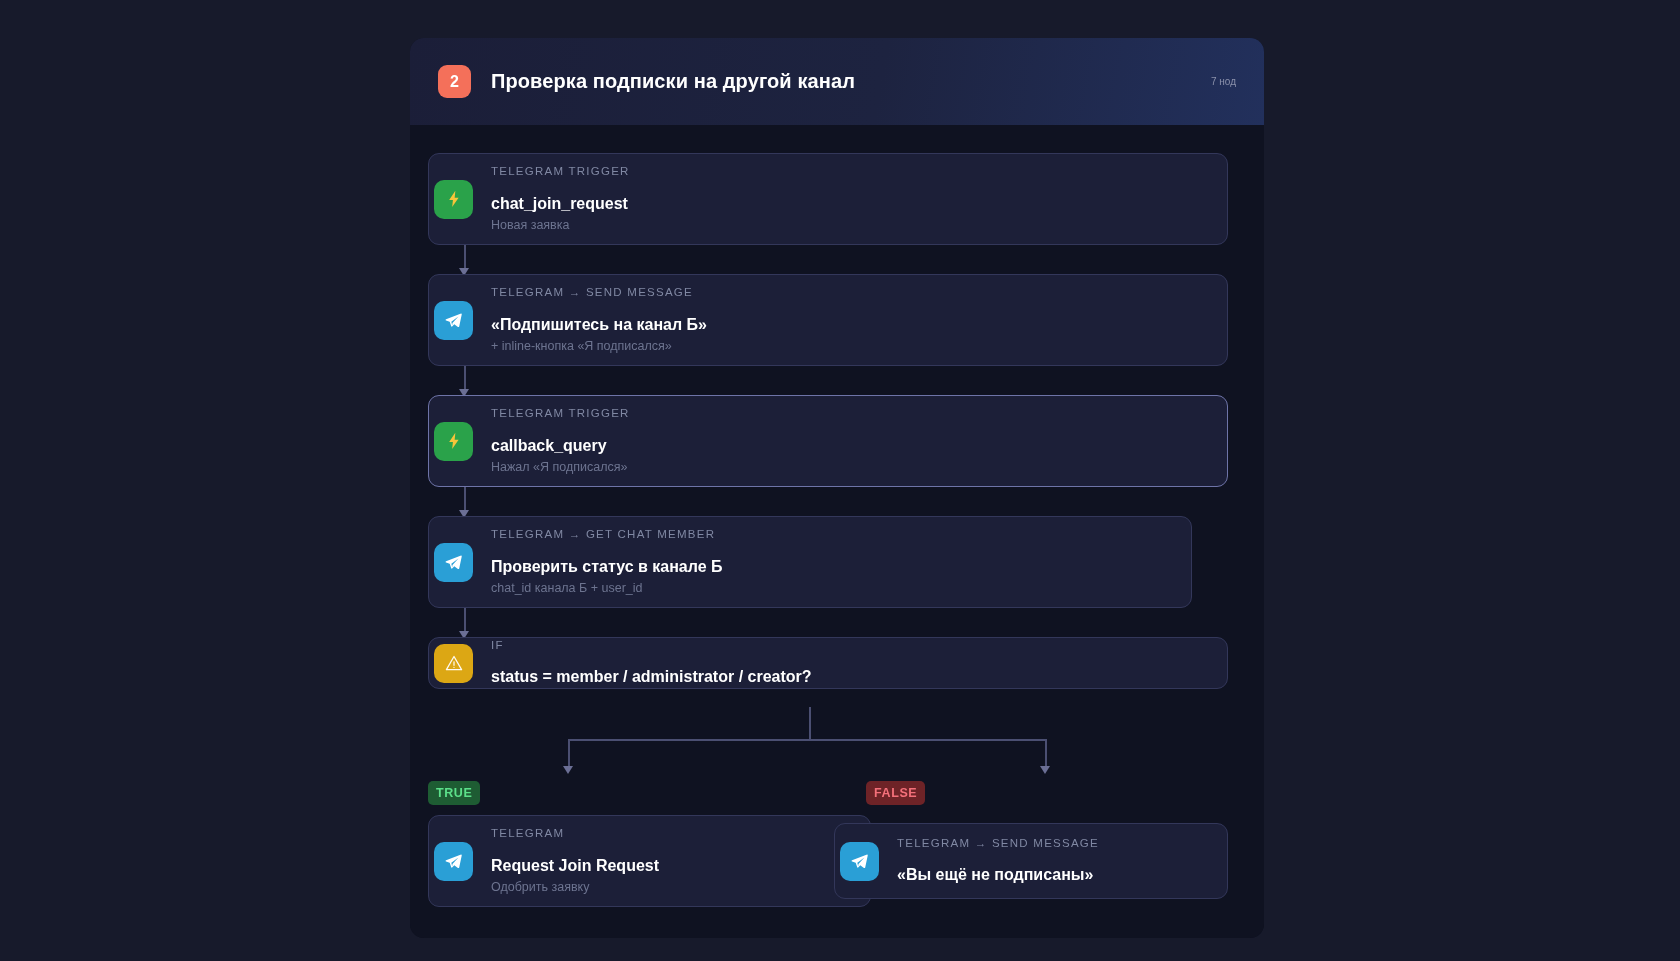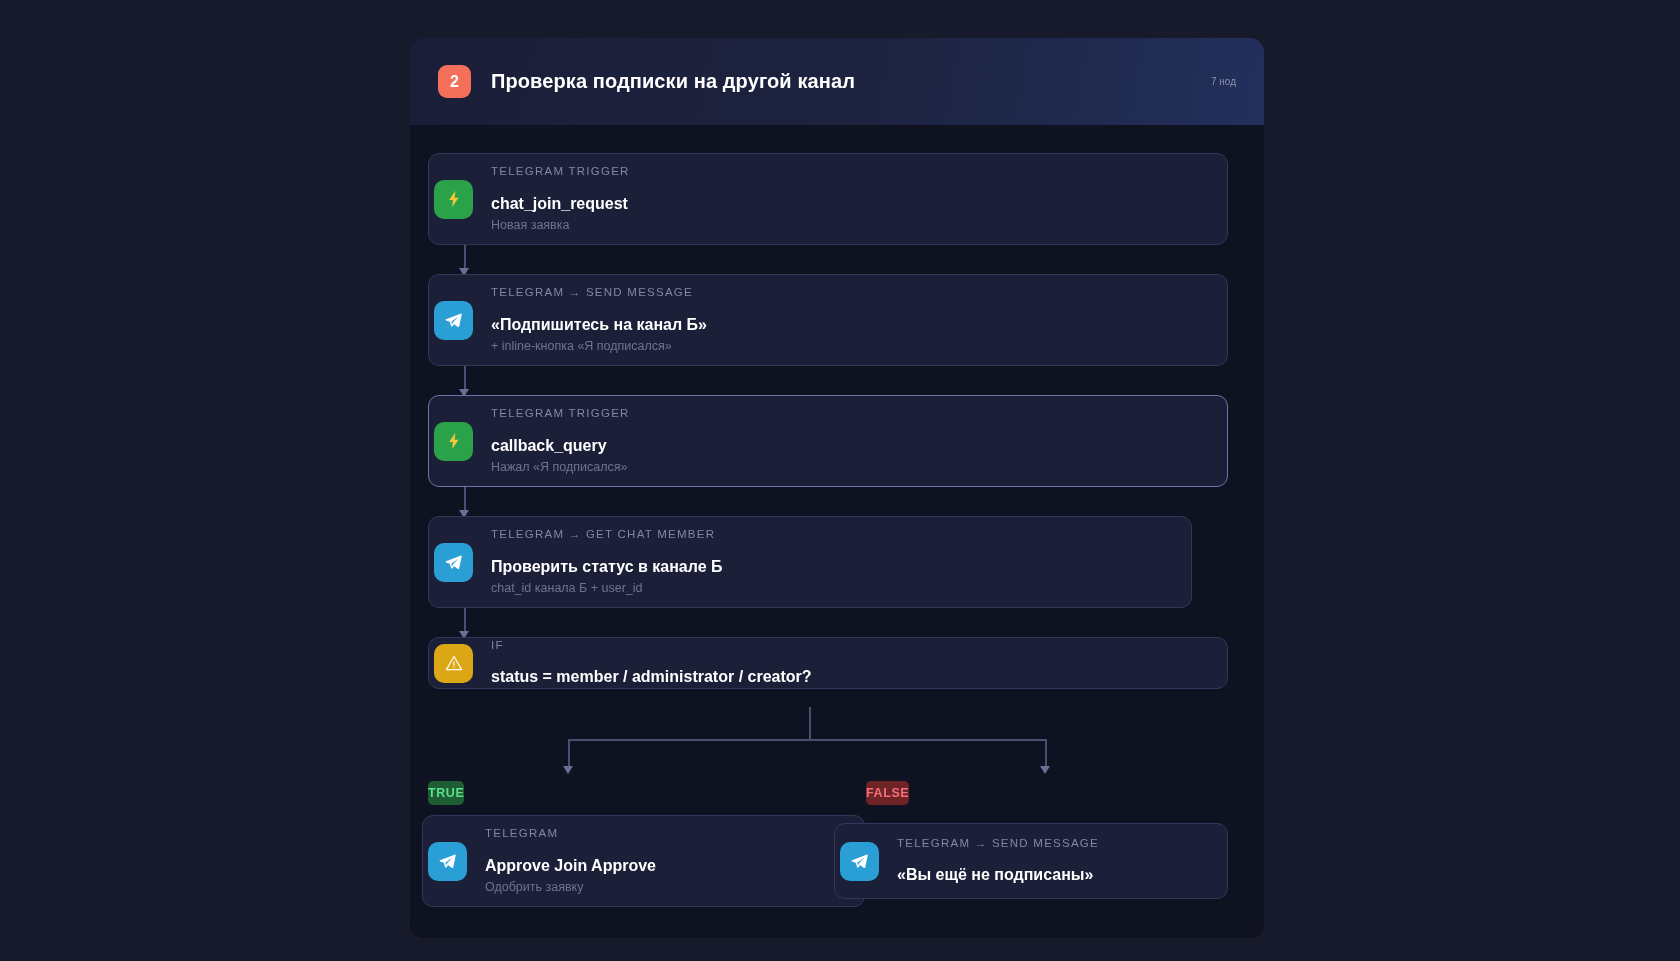--- a/index.html
+++ b/index.html
@@ -140,21 +140,21 @@
     white-space: nowrap;
   }
 
   
   .node.compact .node-title { margin-top: 12px; }
 
   
   .branch-badge {
     position: absolute;
     height: 24px;
-    padding: 0 0;
+    padding: 0 8px;
     border-radius: 5px;
     font-size: 12.5px;
     font-weight: bold;
     letter-spacing: 0.6px;
     display: flex;
     align-items: center;
   }
   .badge-true  { background: #1e5c33; color: #5ce08a; }
   .badge-false { background: #6e2327; color: #f4707a; }
 
@@ -276,29 +276,29 @@
         <div class="node-text">
           <div class="node-kicker">IF</div>
           <div class="node-title">status = member / administrator / creator?</div>
         </div>
       </div>
 
       <div class="branch-badge badge-true" style="left:18px; top:656px;">TRUE</div>
 
       <div class="branch-badge badge-false" style="left:456px; top:656px;">FALSE</div>
 
-      <div class="node" style="left:12px; top:690px; width:443px; height:92px;">
+      <div class="node" style="left:18px; top:690px; width:443px; height:92px;">
         <div class="node-icon icon-blue">
           <svg class="glyph" width="19" height="19" viewBox="0 0 24 24" aria-hidden="true">
             <path d="M21.6 3.1 2.6 10.4c-.8.3-.8 1.4 0 1.7l4.6 1.6 1.8 5.4c.2.7 1.1.9 1.6.3l2.4-2.7 4.6 3.4c.6.4 1.4.1 1.6-.6l3.2-15c.2-.8-.6-1.5-1.4-1.2zM9.3 13.6l8.9-6.6-7.5 8-.4 3z" fill="#ffffff"></path>
           </svg>
         </div>
         <div class="node-text">
           <div class="node-kicker">TELEGRAM</div>
-          <div class="node-title">Approve Join Approve</div>
+          <div class="node-title">Request Join Request</div>
           <div class="node-sub">Одобрить заявку</div>
         </div>
       </div>
 
       <div class="node compact" style="left:424px; top:698px; width:394px; height:76px;">
         <div class="node-icon icon-blue">
           <svg class="glyph" width="19" height="19" viewBox="0 0 24 24" aria-hidden="true">
             <path d="M21.6 3.1 2.6 10.4c-.8.3-.8 1.4 0 1.7l4.6 1.6 1.8 5.4c.2.7 1.1.9 1.6.3l2.4-2.7 4.6 3.4c.6.4 1.4.1 1.6-.6l3.2-15c.2-.8-.6-1.5-1.4-1.2zM9.3 13.6l8.9-6.6-7.5 8-.4 3z" fill="#ffffff"></path>
           </svg>
         </div>

